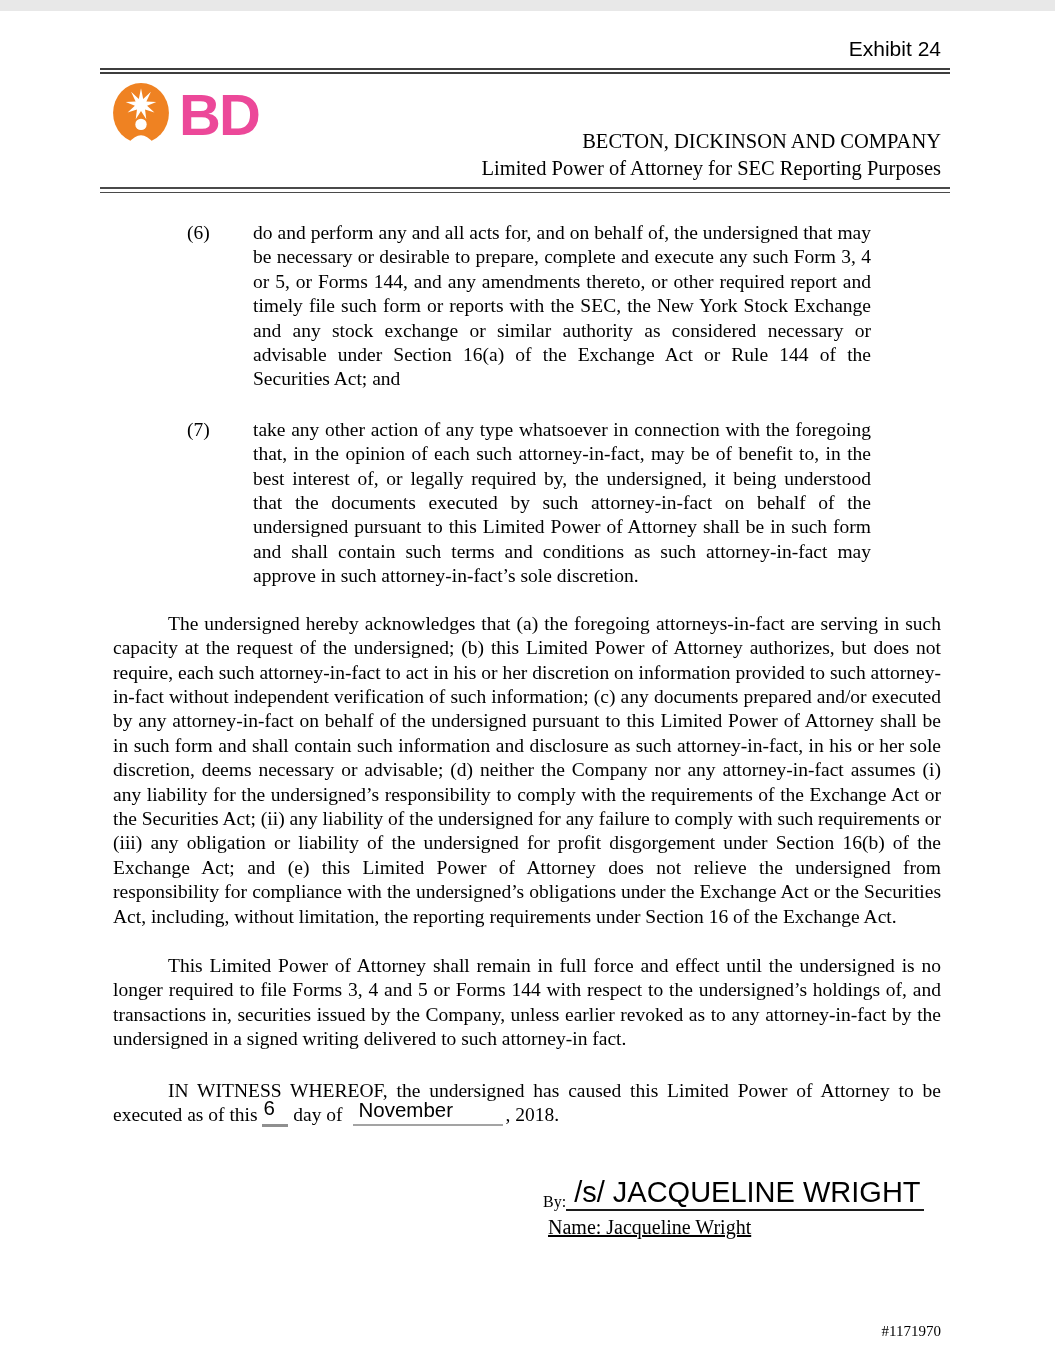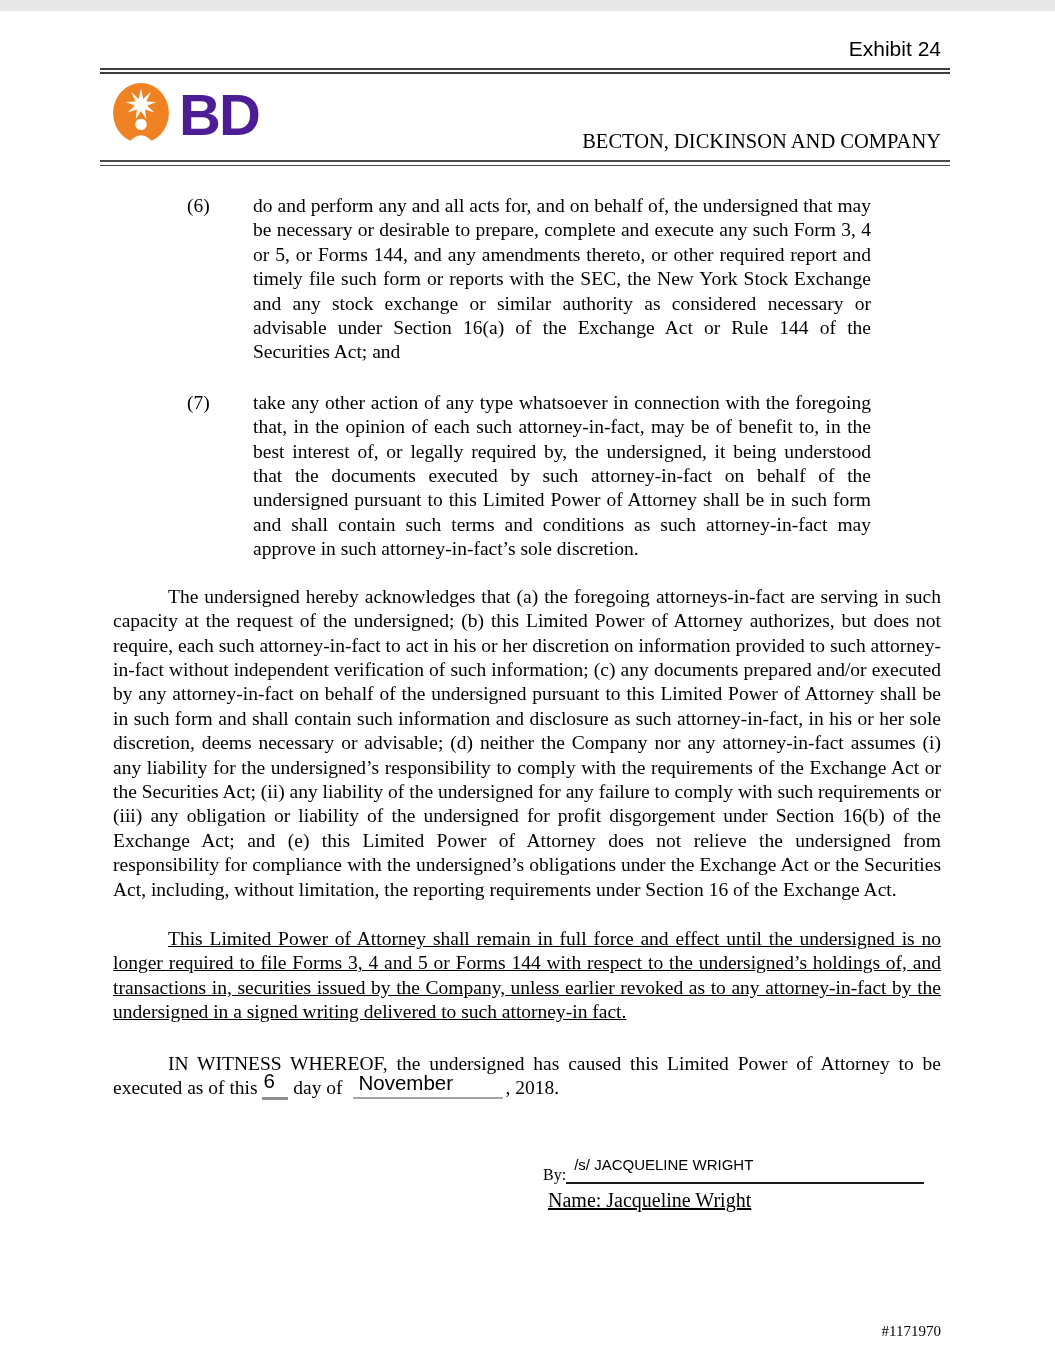--- a/index.html
+++ b/index.html
@@ -78,21 +78,21 @@
   }
   .numbered .num {
     position: absolute;
     left: -66px;
     top: 0;
   }
   .p6 { margin-top: 28px; }
   .p7 { margin-top: 26px; }
   .para { margin: 0; text-indent: 55px; }
   .p-ack { margin-top: 23px; }
-  .p-dur { margin-top: 25px; text-decoration: underline; }
+  .p-dur { margin-top: 25px; }
   .p-wit { margin-top: 27px; }
   .fill-blank {
     display: inline-block;
     vertical-align: baseline;
     font-family: "Liberation Sans", sans-serif;
     font-size: 20.5px;
     line-height: 20px;
     text-indent: 0;
   }
   .day-blank {
@@ -111,21 +111,21 @@
   .sig-row { white-space: nowrap; }
   .by-label { font-size: 16px; vertical-align: bottom; }
   .sig-line {
     display: inline-block;
     width: 358px;
     border-bottom: 2px solid #1c1c1c;
     vertical-align: bottom;
   }
   .sig-value {
     font-family: "Liberation Sans", sans-serif;
-    font-size: 15px;
+    font-size: 29px;
     line-height: 30px;
     padding-left: 8px;
     display: inline-block;
     position: relative;
     top: -2px;
   }
   .sig-name { font-size: 20px; margin-top: 5px; margin-left: 5px; text-decoration: underline; }
   .footer-ref {
     position: absolute;
     right: 114px;
@@ -146,24 +146,25 @@
     <div class="doc-header">
       <div class="logo">
         <span>
           <svg width="56" height="60" viewBox="0 0 54 58" aria-hidden="true">
             <ellipse cx="27" cy="29" rx="27" ry="29" fill="#EF8222"></ellipse>
             <polygon fill="#ffffff" points="27,5 29.1,15.4 36.6,8.5 32.2,18 41.8,18.4 32.9,22 40,28.5 30.9,25.6 32.1,35.1 27,27 21.9,35.1 23.1,25.6 14,28.5 21.1,22 12.2,18.4 21.8,18 17.4,8.5 24.9,15.4"></polygon>
             <circle cx="27" cy="40" r="5.5" fill="#ffffff"></circle>
             <path d="M 15 58 Q 27 43 39 58 Z" fill="#ffffff"></path>
           </svg>
         </span>
-        <span class="logo-text" style="color:#4c1d95">BD</span>
+        <span class="logo-text" style="color:#ec4899">BD</span>
       </div>
       <div class="titles">
         <div>BECTON, DICKINSON AND COMPANY</div>
+        <div>Limited Power of Attorney for SEC Reporting Purposes</div>
       </div>
     </div>
 
     <div class="rule-double rule-bottom"></div>
 
     <p class="body-text numbered p6">
       <span class="num">(6)</span>
       <span>do and perform any and all acts for, and on behalf of, the undersigned that may be necessary or desirable to prepare, complete and execute any such Form 3, 4 or 5, or Forms 144, and any amendments thereto, or other required report and timely file such form or reports with the SEC, the New York Stock Exchange and any stock exchange or similar authority as considered necessary or advisable under Section 16(a) of the Exchange Act or Rule 144 of the Securities Act; and</span>
     </p>
 

